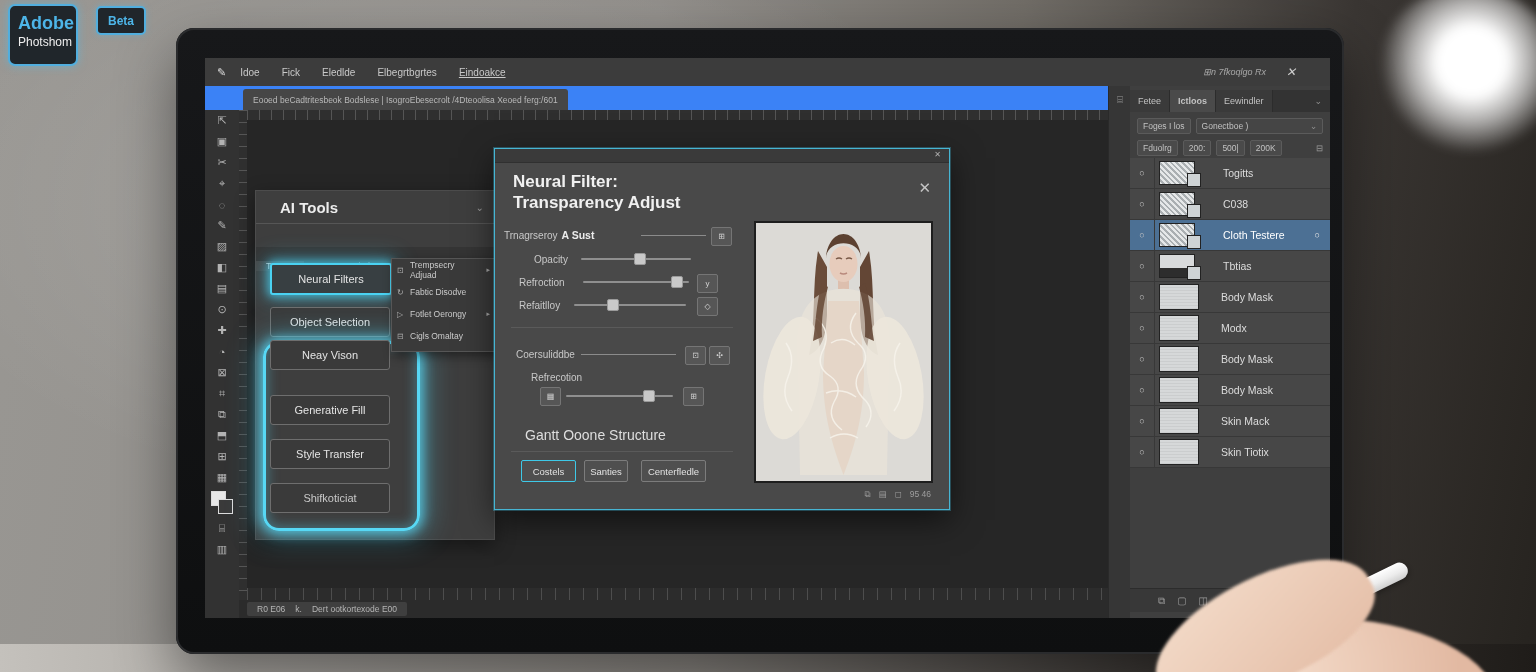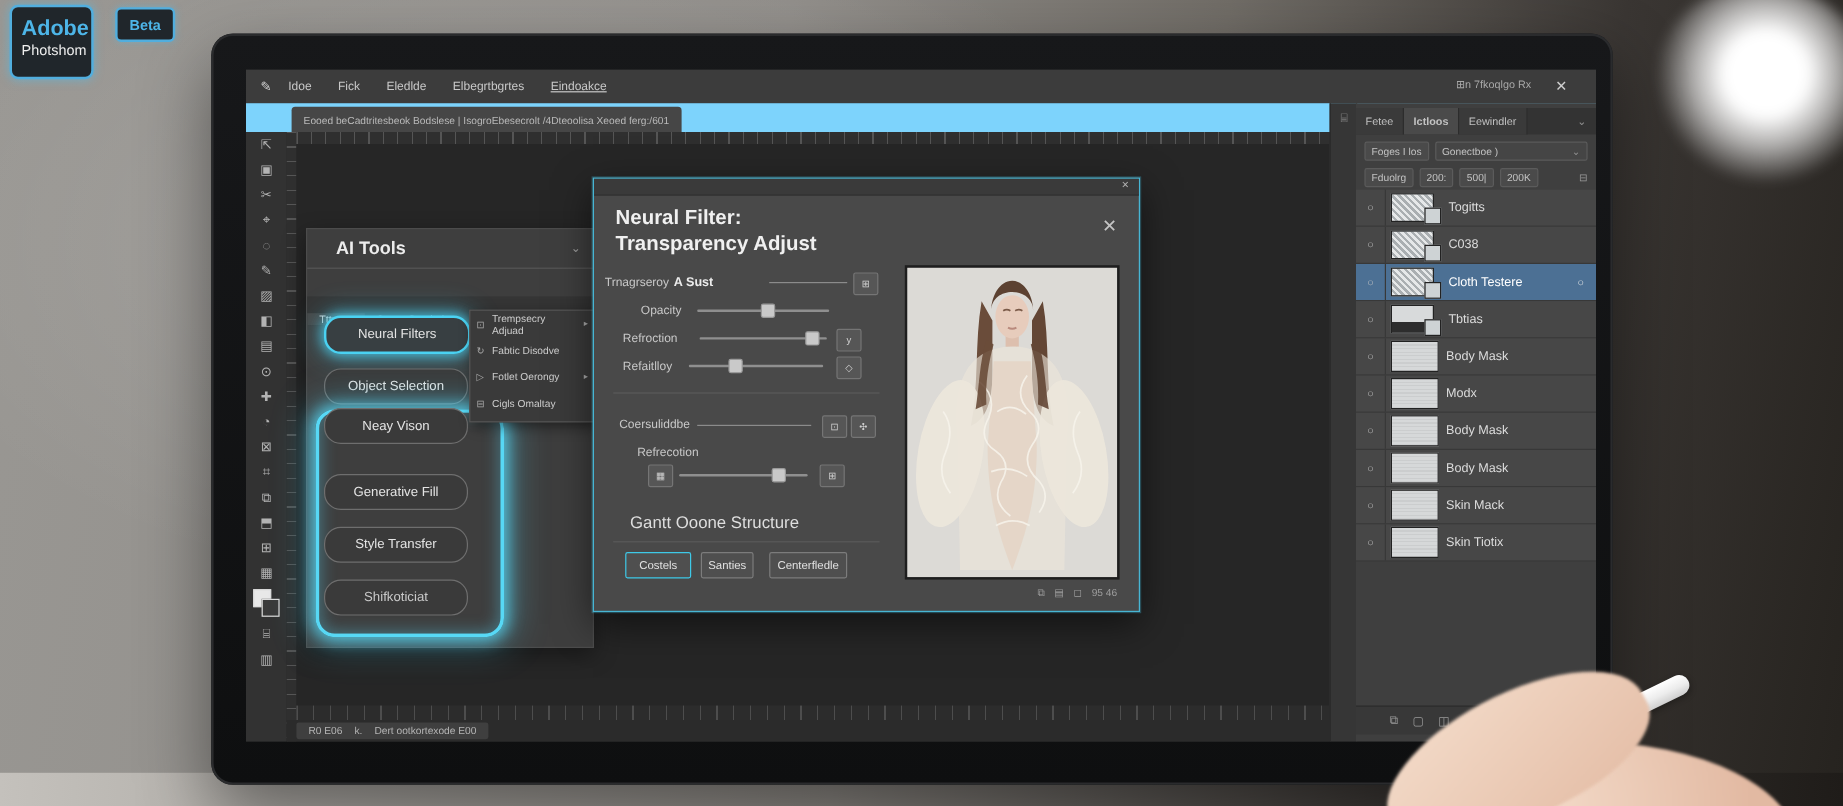--- a/index.html
+++ b/index.html
@@ -26,24 +26,24 @@
   
   .monitor{left:176px;top:28px;width:1168px;height:626px;background:linear-gradient(180deg,#17181a,#0e0f10);
     border-radius:18px;z-index:2;box-shadow:0 25px 60px rgba(0,0,0,.45), inset 0 0 0 2px #2a2b2d;}
   .screen{left:29px;top:30px;width:1125px;height:560px;background:#2d2d2d;overflow:hidden;color:#c8c8c8;}
   
   .menubar{left:0;top:0;width:1125px;height:28px;background:#3c3c3c;border-bottom:1px solid #272727;
     display:flex;align-items:center;font-size:10px;color:#c9c9c9;}
   .menubar .mlogo{margin-left:12px;margin-right:14px;font-size:11px;color:#d8d8d8;}
   .menu-item{margin-right:22px;cursor:default;}
   .menu-item.underlined{text-decoration:underline;}
-  .menubar-right{margin-left:auto;display:flex;gap:16px;margin-right:20px;color:#a8a8a8;font-size:9px;}
+  .menubar-right{margin-left:auto;display:flex;align-items:center;gap:16px;margin-right:30px;color:#a8a8a8;font-size:9px;font-style:italic;}
   .win-close{font-size:12px;color:#cfcfcf;padding:0 4px;}
   
-  .tabbar{left:0;top:28px;width:1125px;height:24px;background:#7dd3fc;}
+  .tabbar{left:0;top:28px;width:1125px;height:24px;background:#3b82f6;}
   .doc-tab{left:38px;top:3px;height:21px;max-width:332px;background:#464646;border-radius:3px 3px 0 0;
     font-size:8.5px;color:#b9b9b9;display:flex;align-items:center;padding:0 10px;white-space:nowrap;overflow:hidden;}
   
   .toolbar{left:0;top:52px;width:34px;height:508px;background:#323232;border-right:1px solid #262626;}
   .tool{width:34px;height:21px;display:flex;align-items:center;justify-content:center;font-size:11px;color:#b3b3b3;}
   .swatch{position:relative;width:34px;height:30px;}
   .swatch .sq1,.swatch .sq2{position:absolute;width:13px;height:13px;border:1px solid #dcdcdc;background:#3a3a3a;}
   .swatch .sq1{left:6px;top:3px;background:#e8e8e8;}
   .swatch .sq2{left:13px;top:11px;}
   .vruler{left:34px;top:52px;width:8px;height:508px;background:#2f2f2f;
@@ -61,21 +61,21 @@
     box-shadow:0 6px 18px rgba(0,0,0,.4);}
   .ai-head{position:absolute;left:0;top:0;width:100%;height:32px;border-bottom:1px solid #565656;
     display:flex;align-items:center;}
   .ai-title{margin-left:24px;font-size:15px;font-weight:700;color:#ececec;}
   .ai-chev{margin-left:auto;margin-right:10px;color:#9a9a9a;font-size:10px;}
   .ai-tabs{position:absolute;left:0;top:36px;width:100%;height:24px;background:#353535;display:flex;align-items:flex-end;margin-top:20px;}
   .ai-tab{background:#474747;padding:0 10px;display:flex;align-items:center;font-size:9px;color:#d0d0d0;}
   .ai-dd{flex:1;display:flex;align-items:center;font-size:9px;color:#b0b0b0;padding:0 10px;}
   .ai-dd .chev{margin-left:auto;color:#8f8f8f;}
   .ai-btn{position:absolute;left:14px;width:118px;height:28px;background:#3a3a3a;border:1px solid #6e6e6e;
-    border-radius:14px;display:flex;align-items:center;justify-content:center;font-size:11px;color:#e4e4e4;}
+    border-radius:3px;display:flex;align-items:center;justify-content:center;font-size:11px;color:#e4e4e4;}
   .ai-btn.neural{top:72px;border:2px solid #4ad2f2;background:#383f42;
     box-shadow:0 0 10px 2px rgba(74,210,242,.75),0 0 22px 6px rgba(74,210,242,.3);}
   .ai-btn.object{top:116px;}
   .glow-box{position:absolute;left:7px;top:150px;width:151px;height:184px;border:3px solid #57d8f5;border-radius:16px;
     box-shadow:0 0 12px 3px rgba(87,216,245,.8),0 0 28px 8px rgba(87,216,245,.35),inset 0 0 12px 2px rgba(87,216,245,.35);}
   .ai-btn.b1{top:149px;} .ai-btn.b2{top:204px;} .ai-btn.b3{top:248px;} .ai-btn.b4{top:292px;color:#c9c9c9;}
   
   .submenu{left:186px;top:200px;width:103px;height:92px;background:#3a3a3a;border:1px solid #565656;
     box-shadow:3px 4px 10px rgba(0,0,0,.45);z-index:5;}
   .sub-item{height:22px;display:flex;align-items:center;padding:0 5px;font-size:8.5px;color:#cccccc;gap:4px;}
@@ -122,21 +122,21 @@
     display:flex;align-items:center;}
   .layer-row.selected{background:#4c7094;}
   .eye-cell{width:24px;height:30px;border-right:1px solid #383838;display:flex;align-items:center;
     justify-content:center;font-size:9px;color:#c4c4c4;flex:none;}
   .thumb{width:34px;height:22px;background:#c7ccce;border:1px solid #222;margin-left:4px;flex:none;
     background-image:repeating-linear-gradient(45deg,rgba(255,255,255,.55) 0 2px,rgba(115,120,124,.35) 2px 4px);}
   .thumb.split{background-image:linear-gradient(180deg,#d8dadb 0 60%,#2d2d2d 60% 100%);}
   .subthumb{width:12px;height:12px;background:#ced3d5;border:1px solid #222;margin-left:-8px;margin-top:14px;flex:none;}
   .thumb.big{width:38px;height:24px;background:#d6d8d9;
     background-image:repeating-linear-gradient(0deg,rgba(0,0,0,.05) 0 1px,transparent 1px 3px);}
-  .lname{margin-left:6px;font-size:10.5px;color:#dcdcdc;white-space:nowrap;}
+  .lname{margin-left:22px;font-size:10.5px;color:#dcdcdc;white-space:nowrap;}
   .layer-row.selected .lname{color:#fff;}
   .lbadge{margin-left:auto;margin-right:10px;font-size:9px;color:#e8e8e8;}
   .rp-bottom{position:absolute;left:0;top:502px;width:200px;height:24px;background:#383838;border-top:1px solid #2c2c2c;
     display:flex;align-items:center;gap:12px;padding-left:28px;font-size:10px;color:#9a9a9a;box-sizing:border-box;}
   
   .hand-fist{left:1158px;top:618px;width:340px;height:170px;z-index:10;filter:blur(1.5px);
     background:radial-gradient(circle at 40% 30%,#f2d8c6,#e2b9a2 70%);border-radius:48% 52% 38% 50%;}
   .hand-finger{left:1146px;top:578px;width:235px;height:105px;z-index:12;filter:blur(1.5px);
     background:linear-gradient(160deg,#f3dbc9,#e4bda6);border-radius:55% 60% 45% 55%;transform:rotate(-28deg);}
   .stylus{left:1220px;top:650px;width:208px;height:17px;z-index:11;border-radius:10px;

